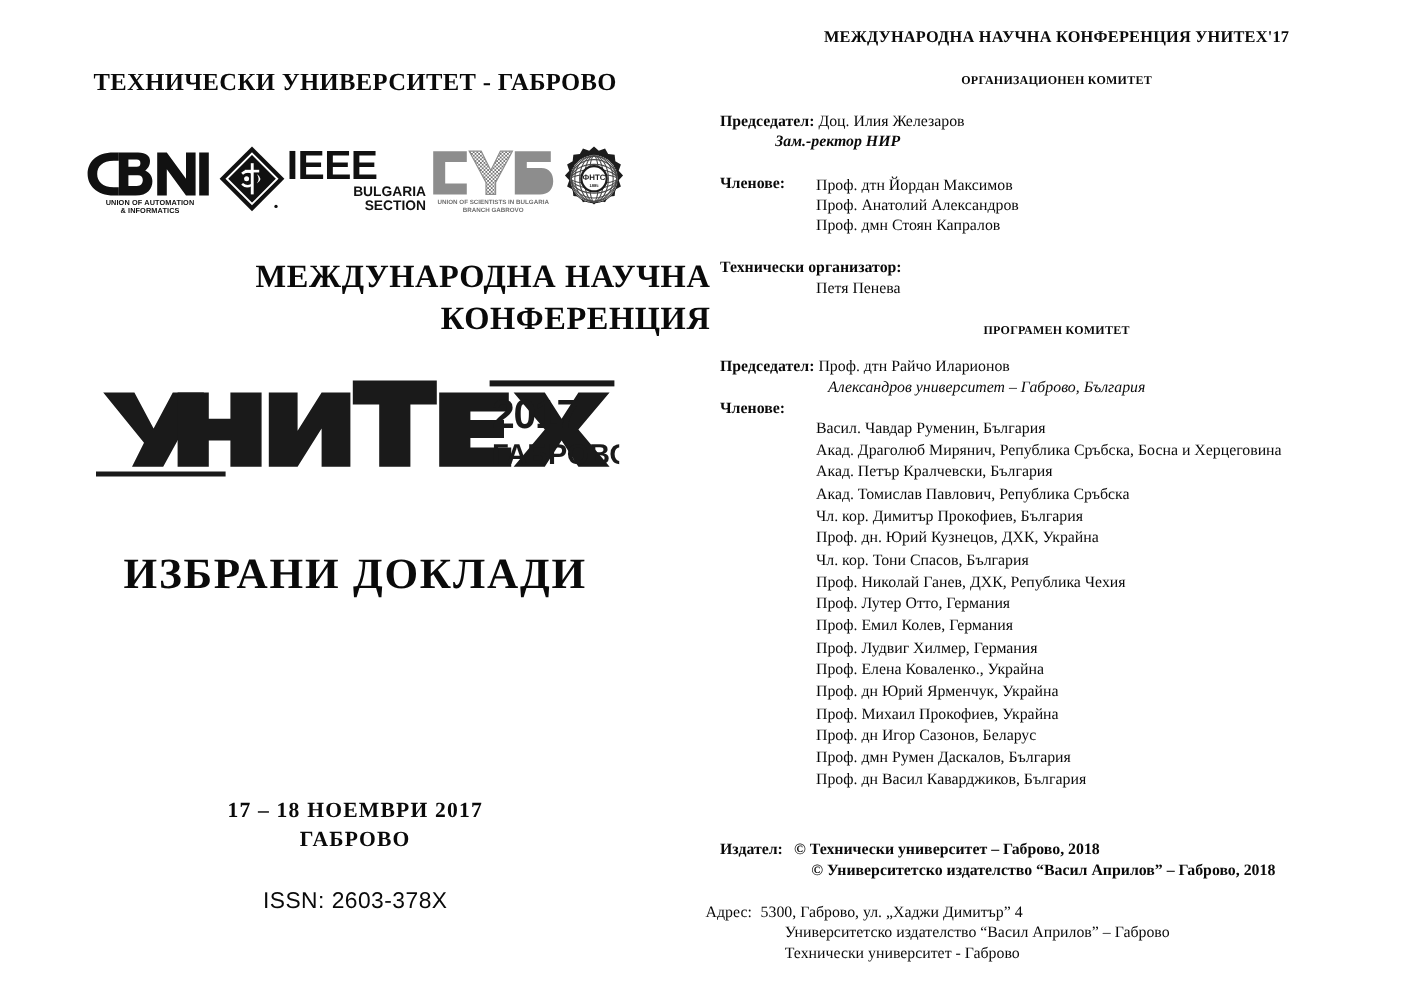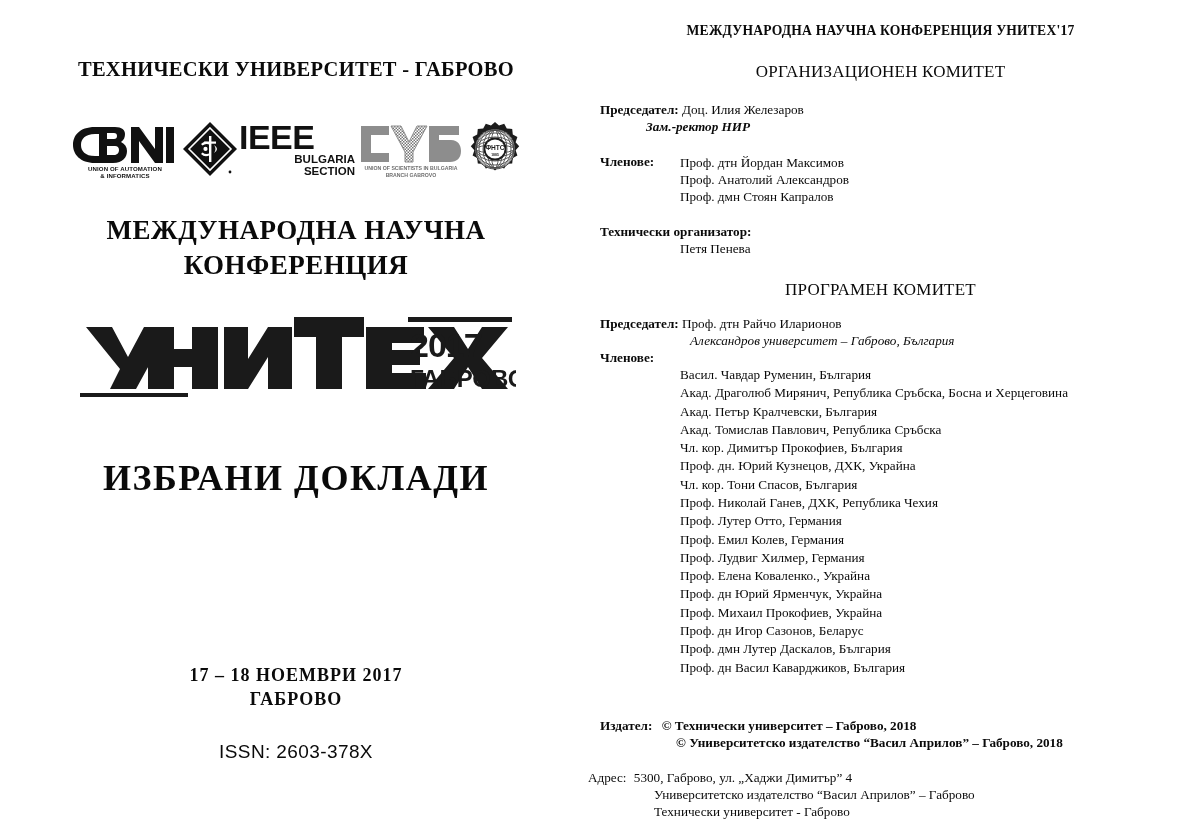--- a/index.html
+++ b/index.html
@@ -49,21 +49,21 @@
 
   
   .sai-logo { width: 112px; height: 60px; }
   
   .ieee-diamond { width: 58px; height: 58px; }
   .ieee-text { width: 116px; height: 60px; }
   .sub-logo { width: 112px; height: 58px; }
   .fnts-logo { width: 56px; height: 56px; }
 
   .conf-title {
-    text-align: center;
+    text-align: right;
     font-weight: bold;
     font-size: 27px;
     line-height: 1.30;
     margin-top: 28px;
     letter-spacing: 0.5px;
   }
 
   
   .unitech-wrap {
     margin-top: 28px;
@@ -110,22 +110,22 @@
     line-height: 1.30;
   }
   .rc-head {
     text-align: center;
     font-weight: bold;
     font-size: 13.6px;
     letter-spacing: 0.2px;
   }
   .rc-head2 {
     text-align: center;
-    font-weight: normal;
-    font-size: 17px;
+    font-weight: bold;
+    font-size: 10px;
     margin-top: 21px;
     letter-spacing: 0.2px;
   }
   .rc-block { margin-left: 8px; }
   .row { display: block; white-space: nowrap; }
   .lbl { font-weight: bold; }
   .ital { font-style: italic; font-weight: bold; }
   .indent-1 { padding-left: 80px; }
   .indent-2 { padding-left: 90px; }
   .indent-3 { padding-left: 46px; }
@@ -345,21 +345,21 @@
         <div class="row">Проф. дн. Юрий Кузнецов, ДХК, Украйна</div>
         <div class="row">Чл. кор. Тони Спасов, България</div>
         <div class="row">Проф.  Николай Ганев, ДХК, Република Чехия</div>
         <div class="row">Проф. Лутер Отто, Германия</div>
         <div class="row">Проф. Емил Колев, Германия</div>
         <div class="row">Проф. Лудвиг Хилмер, Германия</div>
         <div class="row">Проф. Елена Коваленко., Украйна</div>
         <div class="row">Проф. дн Юрий Ярменчук, Украйна</div>
         <div class="row">Проф. Михаил Прокофиев, Украйна</div>
         <div class="row">Проф. дн Игор Сазонов, Беларус</div>
-        <div class="row">Проф. дмн Лутер Даскалов, България</div>
+        <div class="row">Проф. дмн Румен Даскалов, България</div>
         <div class="row">Проф. дн Васил Каварджиков, България</div>
       </div>
     </div>
 
     <div class="spacer-18"></div>
 
 
     <div class="spacer-22"></div>
 
     <div class="rc-block">

